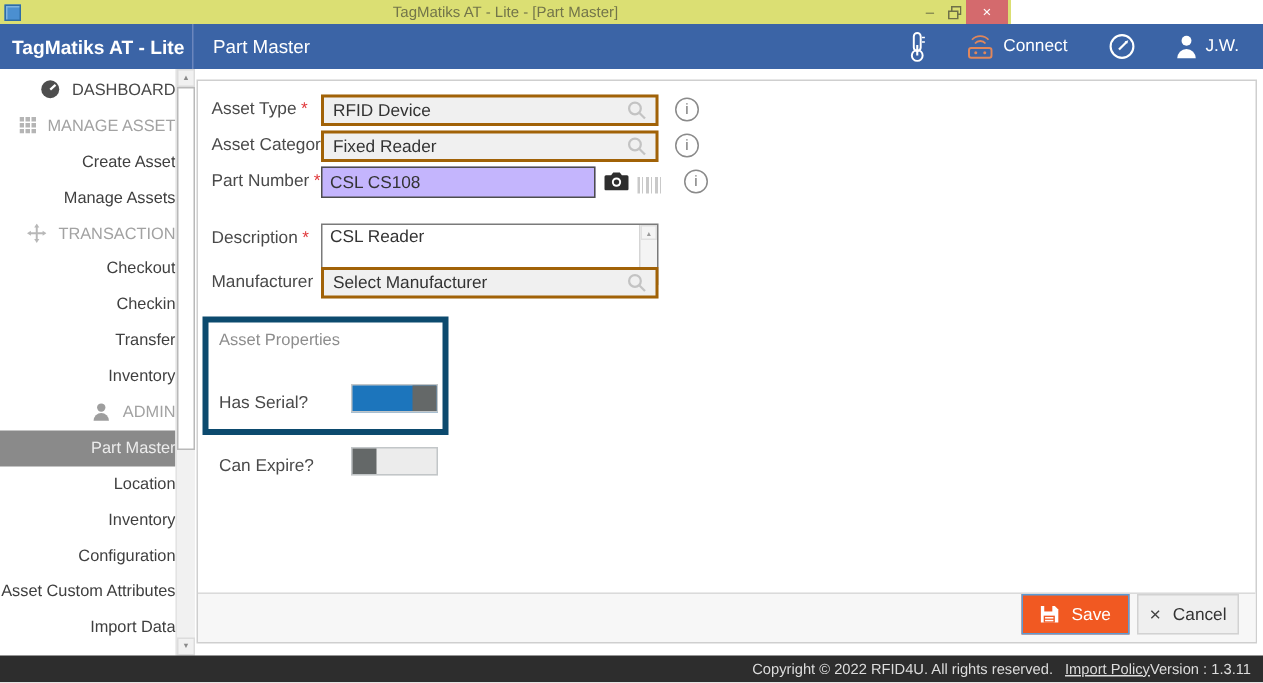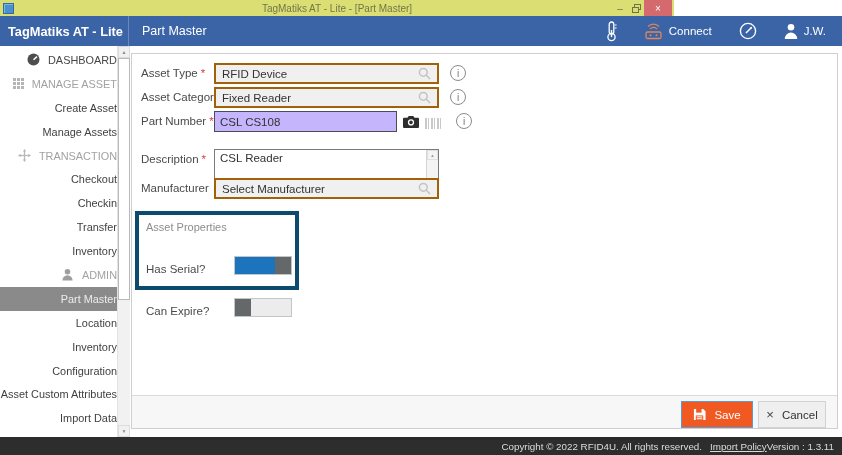--- a/index.html
+++ b/index.html
@@ -58,21 +58,21 @@
   .props-title { font-size:11px; color:#8d8d8d; margin-bottom:9px; }
   .prop-row { display:flex; align-items:flex-end; margin-bottom:4px;margin-top:23px; }
   .prop-label { width:88px; font-size:11.5px; color:#4a4a4a; }
   .toggle { width:58px; height:19px; border:1px solid #c2c6c8; background:#ececec; position:relative; }
   .toggle .knob { position:absolute; top:0; width:16px; height:17px; background:#646868; }
   .toggle.on { background:#1c75bc; border-color:#c2c6c8; }
   .toggle.on .knob { right:0; }
   .toggle.off .knob { left:0; }
 
   
-  .actionbar { position:absolute; left:0; bottom:0; width:100%; height:33px; background:#f7f7f7; border-top:1px solid #dadada; display:flex; align-items:flex-end; justify-content:flex-end; gap:5px; padding-right:11px; }
+  .actionbar { position:absolute; left:0; bottom:0; width:100%; height:33px; background:#f7f7f7; border-top:1px solid #dadada; display:flex; align-items:flex-start; justify-content:flex-end; gap:5px; padding-right:11px; }
   .btn { height:27px; display:flex; align-items:center; justify-content:center; gap:8px; font-size:11.5px; cursor:default; }
   .btn-save { width:72px; background:#f15922; color:#fff; border:1px solid #5b9bd5; }
   .btn-cancel { width:68px; background:#efefef; color:#333; border:1px solid #d2d2d2; }
   .btn-cancel .x { font-size:13px; color:#444; }
 
   
   .footer { position:absolute; bottom:0; left:0; width:842px; height:18px; background:#2d2d2d; color:#dcdcdc; font-size:9.8px; display:flex; align-items:center; justify-content:flex-end; padding:0 8px; }
   .foot-left { display:flex; gap:8px; align-items:center; }
   .privacy { color:#dcdcdc; text-decoration:underline; cursor:pointer; }
 </style>

